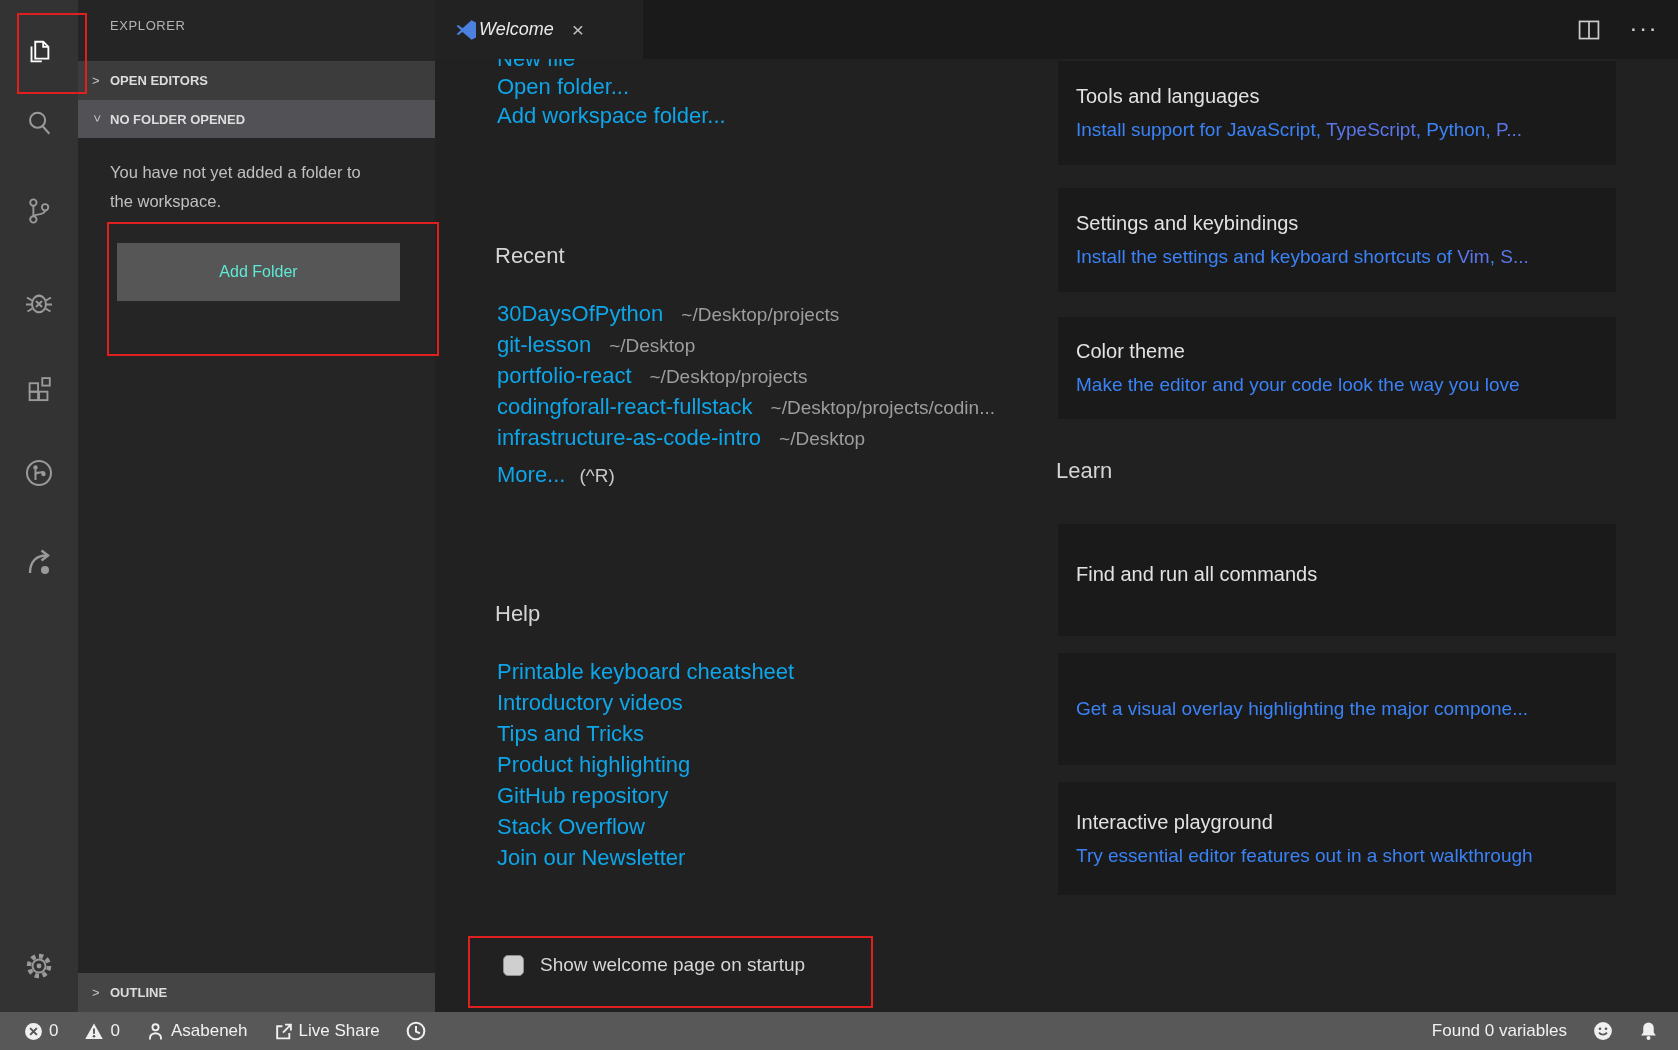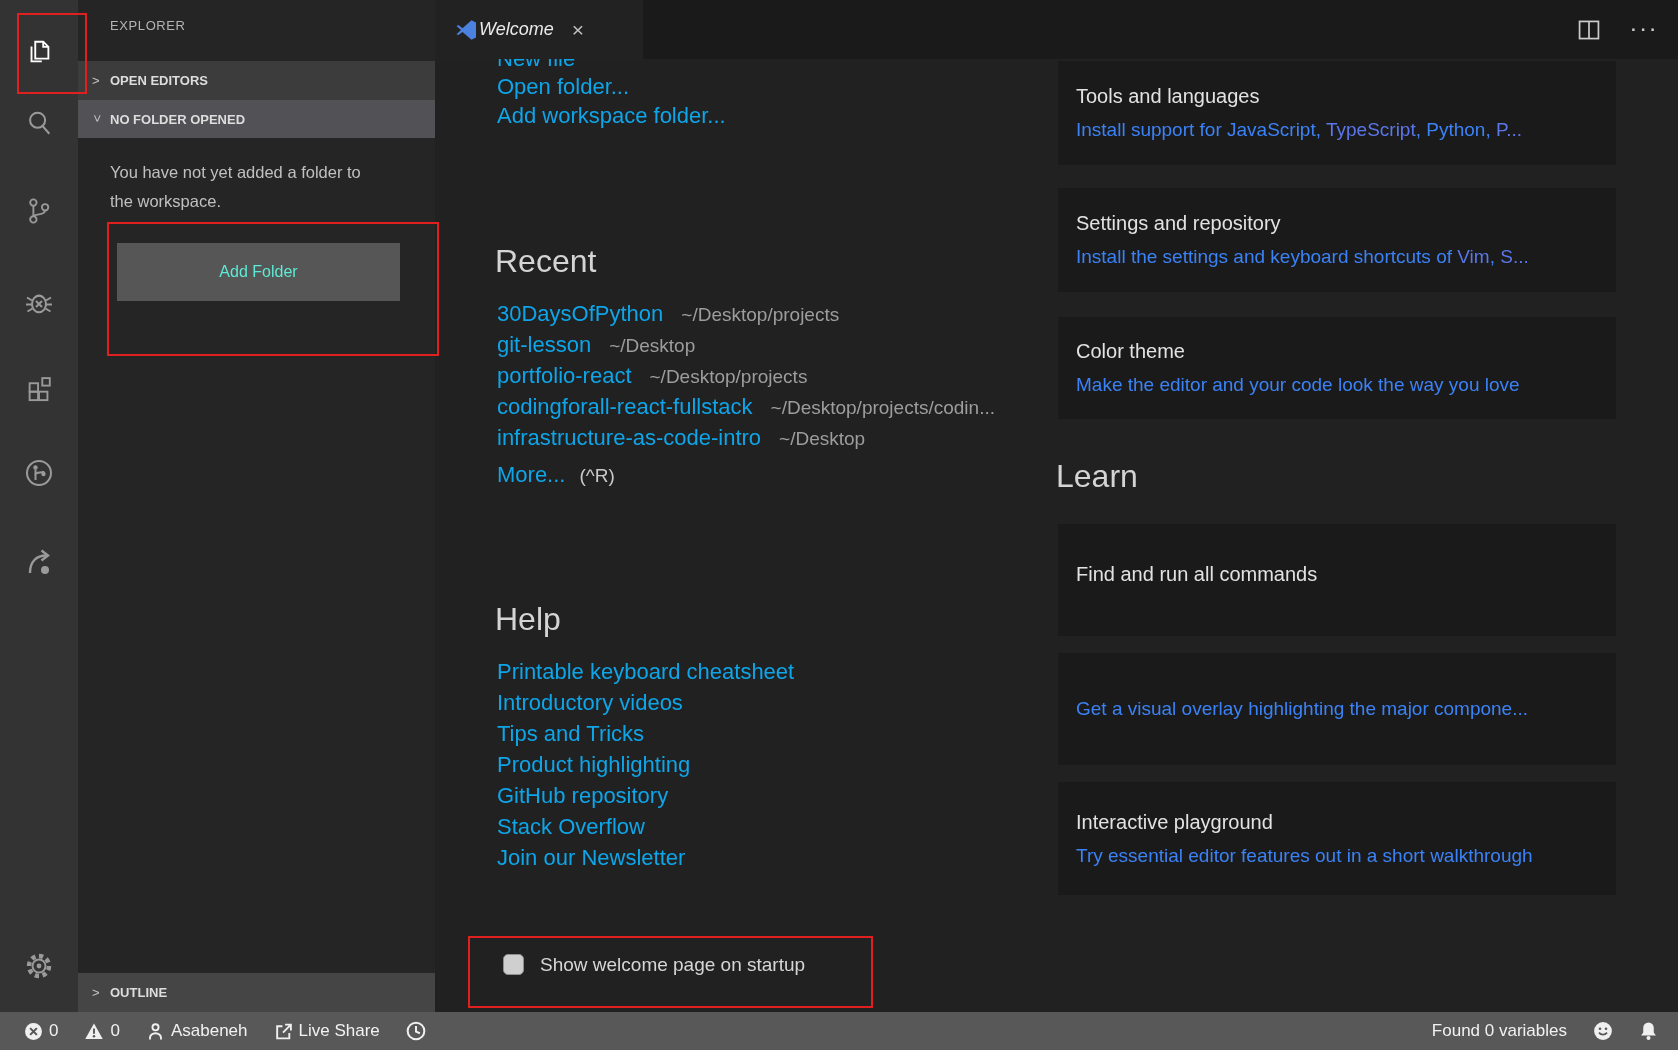--- a/index.html
+++ b/index.html
@@ -34,25 +34,25 @@
   .tab-close{margin-left:18px;color:#c0c0c0;font-size:21px;line-height:1;cursor:pointer;}
   .tabbar-actions{position:absolute;right:18px;top:0;height:59px;display:flex;align-items:center;gap:30px;color:#cccccc;}
   .ellipsis{font-size:17px;font-weight:bold;letter-spacing:4px;color:#cccccc;cursor:pointer;}
 
   
   .link{color:#0ea5e9;cursor:pointer;text-decoration:none;font-size:22px;}
   .muted{color:#9d9d9d;font-size:19px;}
   .clip-link{position:absolute;left:62px;top:59px;height:11px;overflow:hidden;}
   .clip-link .link{display:block;margin-top:-13px;}
   .wl{position:absolute;left:62px;}
-  .heading{position:absolute;left:60px;font-size:32px;font-weight:300;color:#d4d4d4;}
+  .heading{position:absolute;left:60px;font-size:22px;font-weight:300;color:#d4d4d4;}
   .recent-row{position:absolute;left:62px;white-space:nowrap;}
   .recent-row .muted{margin-left:18px;}
 
-  .startup-row{position:absolute;left:68px;top:954px;display:flex;align-items:flex-start;gap:16px;}
+  .startup-row{position:absolute;left:68px;top:954px;display:flex;align-items:center;gap:16px;}
   .checkbox{width:21px;height:21px;border-radius:5px;background:#cfcfcf;border:1px solid #8f8f8f;box-sizing:border-box;cursor:pointer;}
   .startup-label{font-size:19px;color:#d6d6d6;}
 
   
   .card{position:absolute;left:623px;width:558px;background:#1a1a1a;display:flex;flex-direction:column;
         justify-content:center;padding:0 18px;box-sizing:border-box;cursor:pointer;}
   .card-title{font-size:20px;color:#e2e2e2;margin-bottom:11px;}
   .card-desc{font-size:19px;color:#9d9d9d;white-space:nowrap;overflow:hidden;}
   .seg-link{color:#5b76ea;}
   .seg-plain{color:#3b82f6;}
@@ -228,21 +228,21 @@
     <div class="startup-row">
       <div class="checkbox"></div>
       <span class="startup-label">Show welcome page on startup</span>
     </div>
 
     <div class="card" style="top:61px;height:104px">
       <div class="card-title">Tools and languages</div>
       <div class="card-desc"><span class="seg-plain">Install support for JavaScript, </span><span class="seg-link">TypeScript</span><span class="seg-plain">, Python, </span><span class="seg-link">P...</span></div>
     </div>
     <div class="card" style="top:188px;height:104px">
-      <div class="card-title">Settings and repository</div>
+      <div class="card-title">Settings and keybindings</div>
       <div class="card-desc"><span class="seg-plain">Install the settings and keyboard shortcuts of </span><span class="seg-link">Vim</span><span class="seg-plain">, </span><span class="seg-link">S...</span></div>
     </div>
     <div class="card" style="top:317px;height:102px">
       <div class="card-title">Color theme</div>
       <div class="card-desc"><span class="seg-plain">Make the editor and your code look the way you love</span></div>
     </div>
 
     <div class="heading learn-heading" style="top:458px">Learn</div>
 
     <div class="card" style="top:524px;height:112px">

